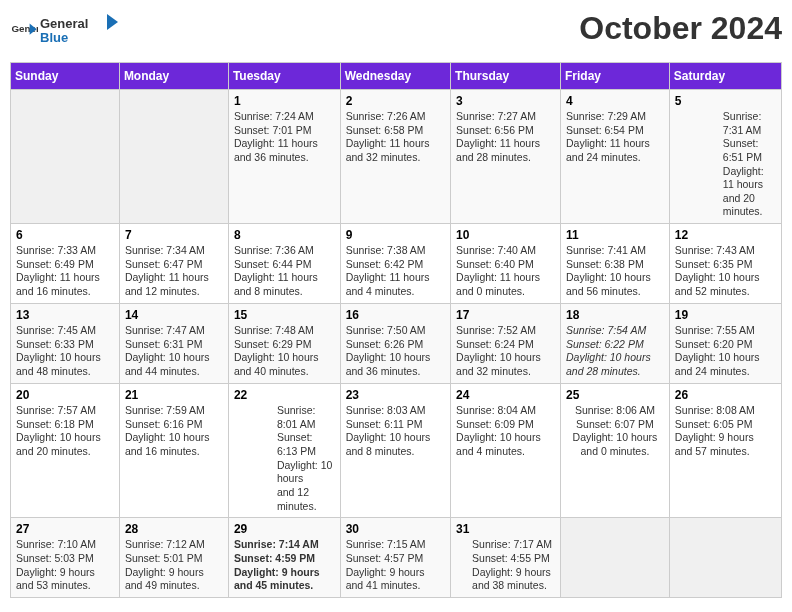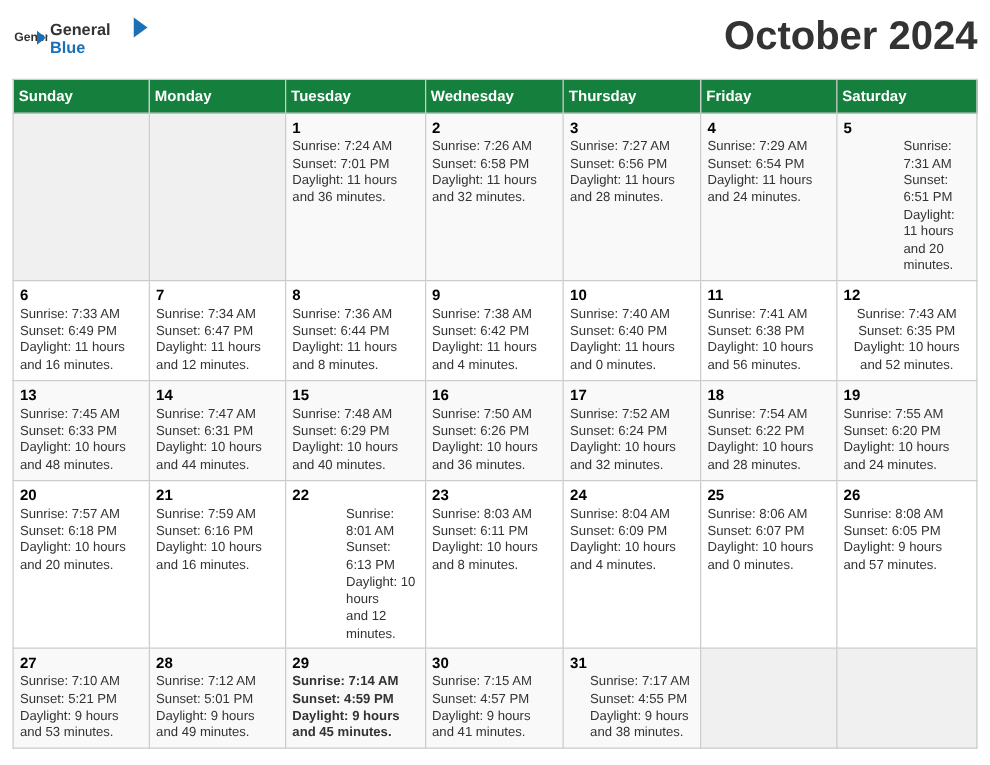--- a/index.html
+++ b/index.html
@@ -36,21 +36,21 @@
     .location {
       font-size: 15px;
       color: #444;
     }
     .calendar {
       width: 100%;
       border-collapse: collapse;
       font-size: 11px;
     }
     .calendar thead tr {
-      background: #15803d;
+      background: #6d28d9;
       color: #fff;
     }
     .calendar thead th {
       padding: 6px 4px;
       text-align: left;
       font-size: 12px;
       font-weight: bold;
       border: 1px solid #ccc;
     }
     .calendar tbody tr {
@@ -193,21 +193,21 @@
         </td>
         <td>
           <span class="day-num">11</span>
           <div class="day-info" style="white-space: pre-line;">Sunrise: 7:41 AM
 Sunset: 6:38 PM
 Daylight: 10 hours
 and 56 minutes.</div>
         </td>
         <td>
           <span class="day-num">12</span>
-          <div class="day-info" style="white-space: pre-line; text-align: center;">Sunrise: 7:43 AM
+          <div class="day-info" style="white-space: pre-line;">Sunrise: 7:43 AM
 Sunset: 6:35 PM
 Daylight: 10 hours
 and 52 minutes.</div>
         </td>
       </tr>
       <tr>
         <td>
           <span class="day-num">13</span>
           <div class="day-info" style="white-space: pre-line;">Sunrise: 7:45 AM
 Sunset: 6:33 PM
@@ -237,21 +237,21 @@
         </td>
         <td>
           <span class="day-num">17</span>
           <div class="day-info" style="white-space: pre-line;">Sunrise: 7:52 AM
 Sunset: 6:24 PM
 Daylight: 10 hours
 and 32 minutes.</div>
         </td>
         <td>
           <span class="day-num">18</span>
-          <div class="day-info" style="white-space: pre-line;">Sunrise: 7:54 AM
+          <div class="day-info" style="white-space: pre-line; font-style: italic;">Sunrise: 7:54 AM
 Sunset: 6:22 PM
 Daylight: 10 hours
 and 28 minutes.</div>
         </td>
         <td>
           <span class="day-num">19</span>
           <div class="day-info" style="white-space: pre-line;">Sunrise: 7:55 AM
 Sunset: 6:20 PM
 Daylight: 10 hours
 and 24 minutes.</div>
@@ -288,38 +288,38 @@
         </td>
         <td>
           <span class="day-num">24</span>
           <div class="day-info" style="white-space: pre-line;">Sunrise: 8:04 AM
 Sunset: 6:09 PM
 Daylight: 10 hours
 and 4 minutes.</div>
         </td>
         <td>
           <span class="day-num">25</span>
-          <div class="day-info" style="white-space: pre-line;">Sunrise: 8:06 AM
+          <div class="day-info" style="white-space: pre-line; text-align: center;">Sunrise: 8:06 AM
 Sunset: 6:07 PM
 Daylight: 10 hours
 and 0 minutes.</div>
         </td>
         <td>
           <span class="day-num">26</span>
           <div class="day-info" style="white-space: pre-line;">Sunrise: 8:08 AM
 Sunset: 6:05 PM
 Daylight: 9 hours
 and 57 minutes.</div>
         </td>
       </tr>
       <tr>
         <td>
           <span class="day-num">27</span>
           <div class="day-info" style="white-space: pre-line;">Sunrise: 7:10 AM
-Sunset: 5:21 PM
+Sunset: 5:03 PM
 Daylight: 9 hours
 and 53 minutes.</div>
         </td>
         <td>
           <span class="day-num">28</span>
           <div class="day-info" style="white-space: pre-line;">Sunrise: 7:12 AM
 Sunset: 5:01 PM
 Daylight: 9 hours
 and 49 minutes.</div>
         </td>

